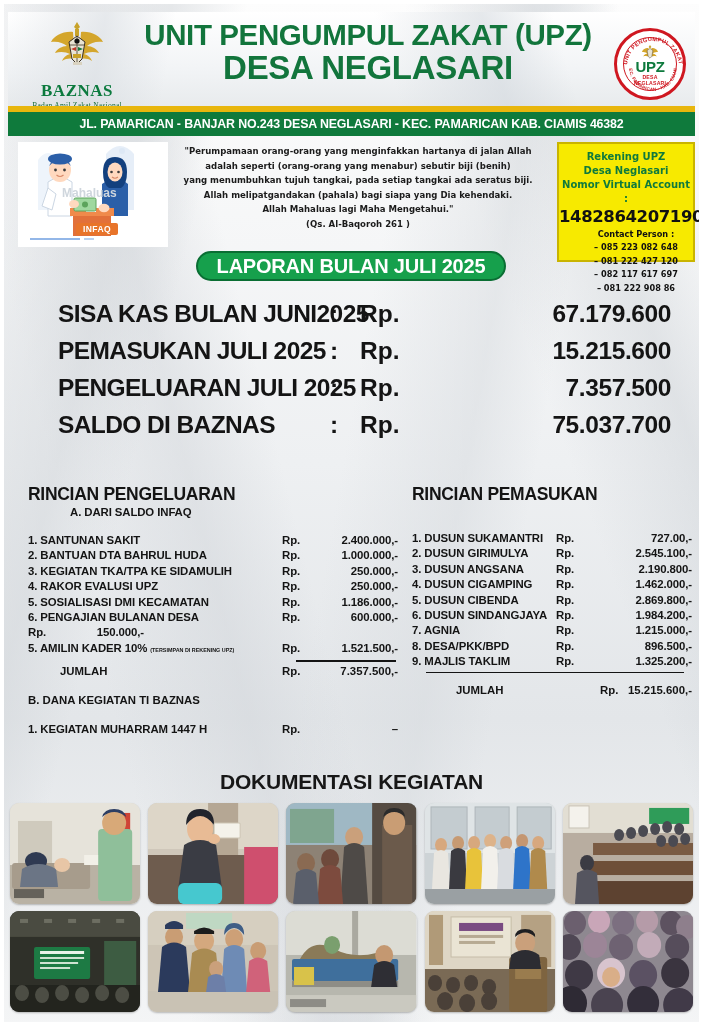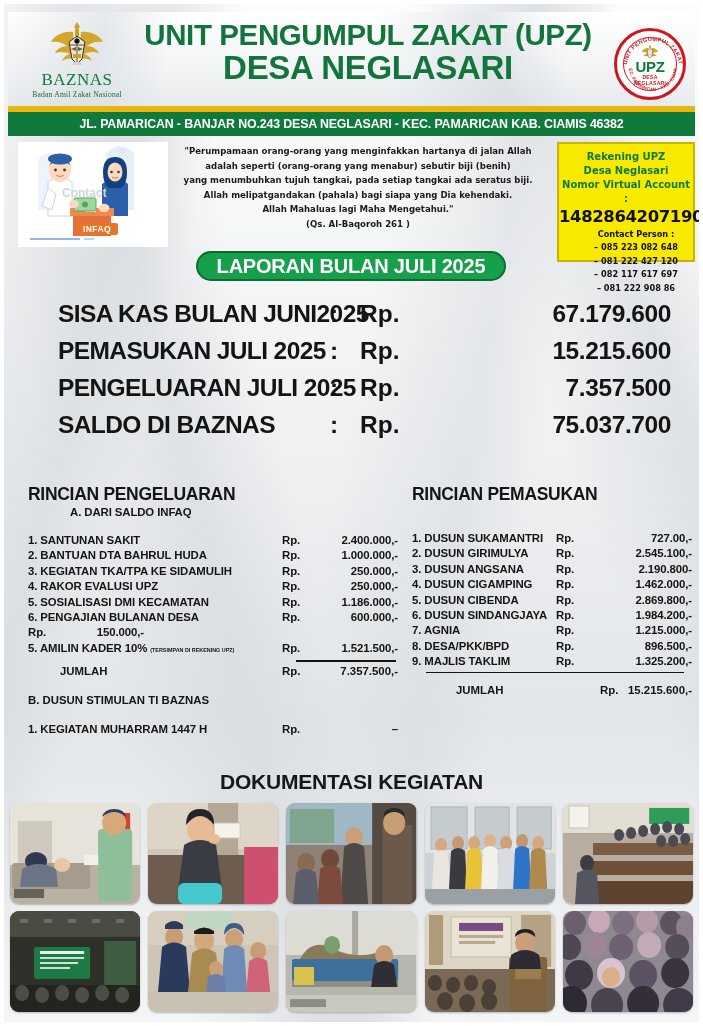--- a/index.html
+++ b/index.html
@@ -25,22 +25,22 @@
       linear-gradient(100deg, rgba(255,255,255,0) 0%, rgba(214,219,224,.6) 14%, rgba(255,255,255,0) 24%),
       linear-gradient(74deg, rgba(255,255,255,0) 55%, rgba(208,214,220,.55) 70%, rgba(255,255,255,0) 80%),
       linear-gradient(180deg,#ffffff 0%,#f2f4f6 60%,#e8ebed 100%);
     overflow:hidden;
   }
   .baznas{
     position:absolute;left:14px;top:6px;width:110px;text-align:center;
   }
   .garuda{width:56px;height:52px;margin:0 auto;display:block;}
   .baznas-word{
-    font-weight:normal;font-size:17px;letter-spacing:.5px;color:#0c7a3e;
-    font-family:"Liberation Serif", serif;line-height:1;margin-top:1px;
+    font-weight:bold;font-size:17px;letter-spacing:.5px;color:#0c7a3e;
+    font-family:"Liberation Serif", serif;line-height:1;margin-top:12px;
   }
   .baznas-sub{
     font-size:7.6px;color:#1a6b38;font-family:"Liberation Serif", serif;
     margin-top:2px;letter-spacing:.2px;
   }
   .title-wrap{position:absolute;left:120px;top:7px;width:480px;text-align:center;}
   .t1{
     font-weight:bold;font-size:29.5px;color:#12753c;letter-spacing:-.4px;
     line-height:1.08;white-space:nowrap;
   }
@@ -286,21 +286,21 @@
 
       <rect x="56" y="56" width="22" height="13" rx="1.5" fill="#9fd89f" stroke="#5ca45c" stroke-width="1"></rect>
       <circle cx="67" cy="62.5" r="3" fill="#5ca45c"></circle>
 
       <ellipse cx="56" cy="62" rx="5" ry="4" fill="#ffd9bf"></ellipse>
       <ellipse cx="86" cy="66" rx="5.5" ry="4.2" fill="#ffd9bf"></ellipse>
 
       <rect x="12" y="96" width="50" height="2" fill="#3a7bd5" opacity=".55"></rect>
       <rect x="66" y="96" width="10" height="2" fill="#3a7bd5" opacity=".35"></rect>
     </svg>
-    <div class="lovepik">Contact</div>
+    <div class="lovepik">Mahaluas</div>
     <div class="infaq-badge">INFAQ</div>
   </div>
 
   <div class="quote">
     <span class="ln">"Perumpamaan orang-orang yang menginfakkan hartanya di jalan Allah</span>
     <span class="ln">adalah seperti (orang-orang yang menabur) sebutir biji (benih)</span>
     <span class="ln">yang menumbuhkan tujuh tangkai, pada setiap tangkai ada seratus biji.</span>
     <span class="ln">Allah melipatgandakan (pahala) bagi siapa yang Dia kehendaki.</span>
     <span class="ln">Allah Mahaluas lagi Maha Mengetahui."</span>
     <span class="ln">(Qs. Al-Baqoroh 261 )</span>
@@ -392,21 +392,21 @@
       <div class="lamt">1.521.500,-</div>
     </div>
 
     <div class="rule exp-rule"></div>
     <div class="tot">
       <div class="tl">JUMLAH</div>
       <div class="trp">Rp.</div>
       <div class="tam">7.357.500,-</div>
     </div>
 
-    <div class="sec-b">B. DUSUN STIMULAN TI BAZNAS</div>
+    <div class="sec-b">B. DANA KEGIATAN TI BAZNAS</div>
     <div class="lrow b-row">
       <div class="lname">1. KEGIATAN MUHARRAM 1447 H</div>
       <div class="lrp">Rp.</div>
       <div class="lamt">–</div>
     </div>
   </div>
 
   <div class="col-inc inc">
     <div class="col-h">RINCIAN  PEMASUKAN</div>
     <div style="height:26px"></div>

